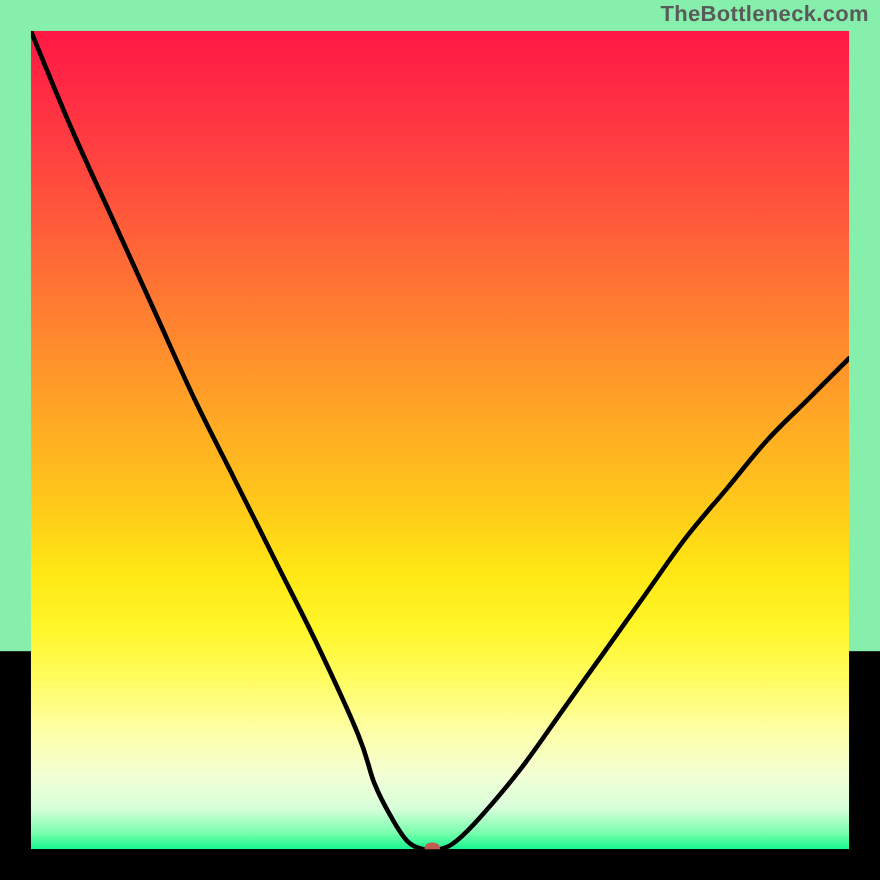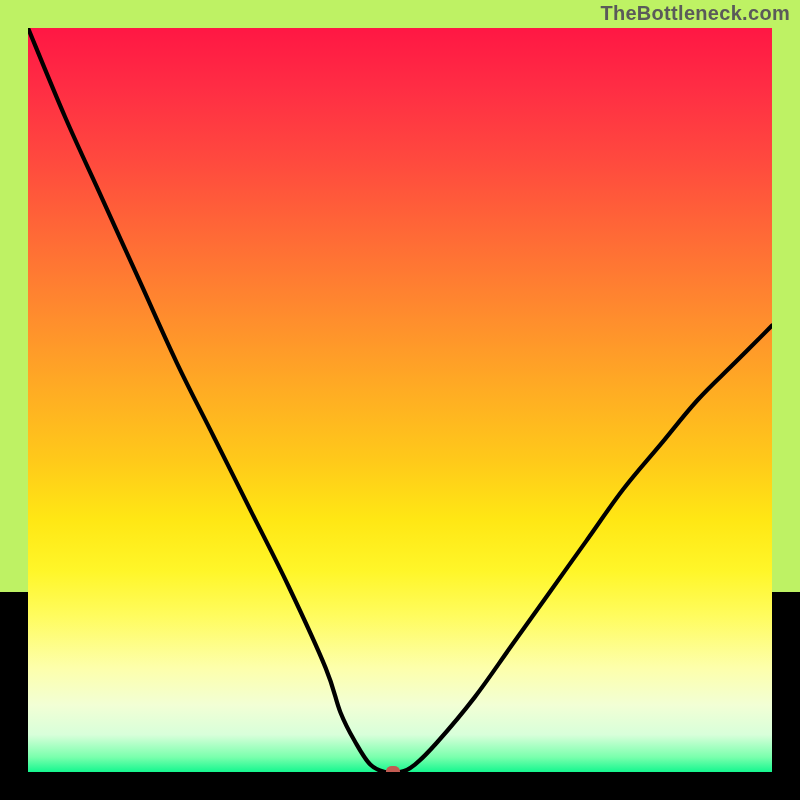--- a/index.html
+++ b/index.html
@@ -8,21 +8,21 @@
     width: 800px;
     height: 800px;
     background: #000;
     font-family: Arial, Helvetica, sans-serif;
     overflow: hidden;
   }
   .frame {
     position: relative;
     width: 800px;
     height: 592px;
-    background: #bef264;
+    background: #86efac;
   }
   .attribution {
     position: absolute;
     top: 2px;
     right: 10px;
     color: #5a5a5a;
     font-size: 20px;
     font-weight: 600;
     letter-spacing: 0.3px;
   }

